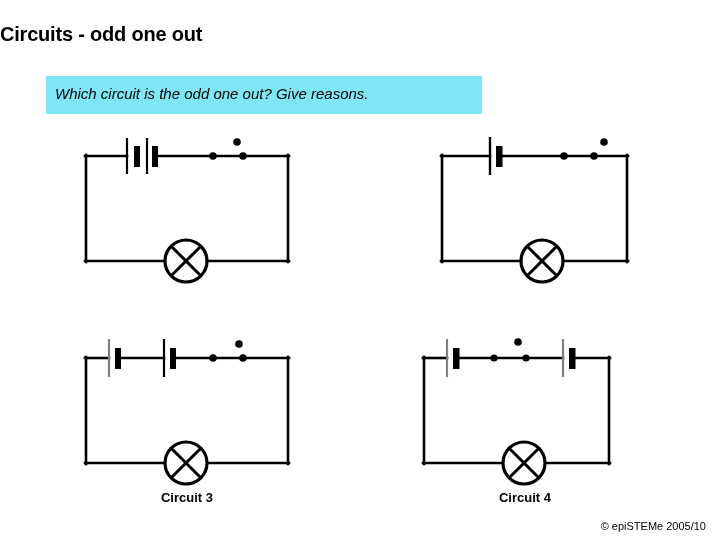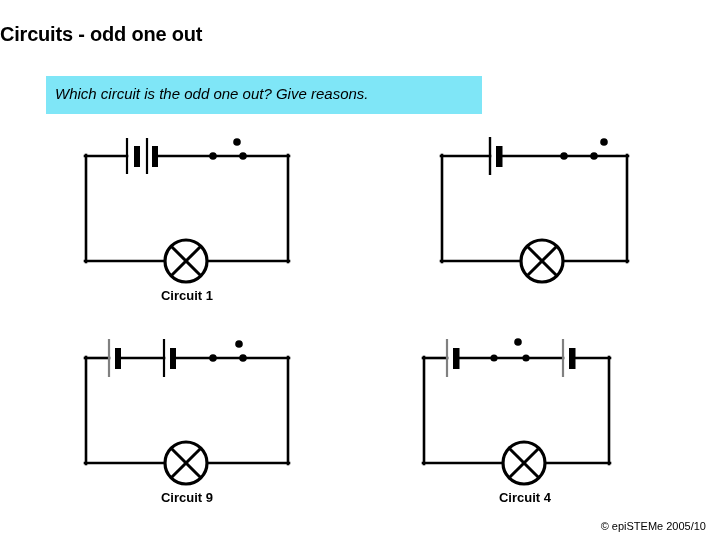--- a/index.html
+++ b/index.html
@@ -133,21 +133,20 @@
       <circle cx="181" cy="28" r="3.8" fill="#000"></circle>
       <circle cx="175" cy="14" r="3.8" fill="#000"></circle>
     </g>
 
     <g>
       <circle cx="124" cy="133" r="21" fill="#fff" stroke="#000" stroke-width="3.2"></circle>
       <line x1="109.2" y1="118.2" x2="138.8" y2="147.8" stroke="#000" stroke-width="3"></line>
       <line x1="138.8" y1="118.2" x2="109.2" y2="147.8" stroke="#000" stroke-width="3"></line>
     </g>
   </svg>
-  <div class="circuit-label">Circuit 1</div>
 </div>
 
 <div class="circuit-block" id="circuit-2">
   <svg class="circuit-svg" width="250" height="190" viewBox="0 0 250 190">
     <g stroke="#000" stroke-width="2.6" fill="none" stroke-linecap="square">
       <line x1="23" y1="28" x2="72" y2="28"></line>
       <line x1="81" y1="28" x2="145" y2="28"></line>
       <line x1="145" y1="28" x2="175" y2="28"></line>
       <line x1="175" y1="28" x2="210" y2="28"></line>
       <line x1="209" y1="27" x2="209" y2="134"></line>
@@ -204,21 +203,21 @@
       <circle cx="181" cy="28" r="3.8" fill="#000"></circle>
       <circle cx="177" cy="14" r="3.8" fill="#000"></circle>
     </g>
 
     <g>
       <circle cx="124" cy="133" r="21" fill="#fff" stroke="#000" stroke-width="3.2"></circle>
       <line x1="109.2" y1="118.2" x2="138.8" y2="147.8" stroke="#000" stroke-width="3"></line>
       <line x1="138.8" y1="118.2" x2="109.2" y2="147.8" stroke="#000" stroke-width="3"></line>
     </g>
   </svg>
-  <div class="circuit-label">Circuit 9</div>
+  <div class="circuit-label">Circuit 3</div>
 </div>
 
 <div class="circuit-block" id="circuit-4">
   <svg class="circuit-svg" width="250" height="190" viewBox="0 0 250 190">
     <g stroke="#000" stroke-width="2.6" fill="none" stroke-linecap="square">
       <line x1="23" y1="28" x2="47" y2="28"></line>
       <line x1="57" y1="28" x2="93" y2="28"></line>
       <line x1="93" y1="28" x2="125" y2="28"></line>
       <line x1="125" y1="28" x2="163" y2="28"></line>
       <line x1="173" y1="28" x2="210" y2="28"></line>

